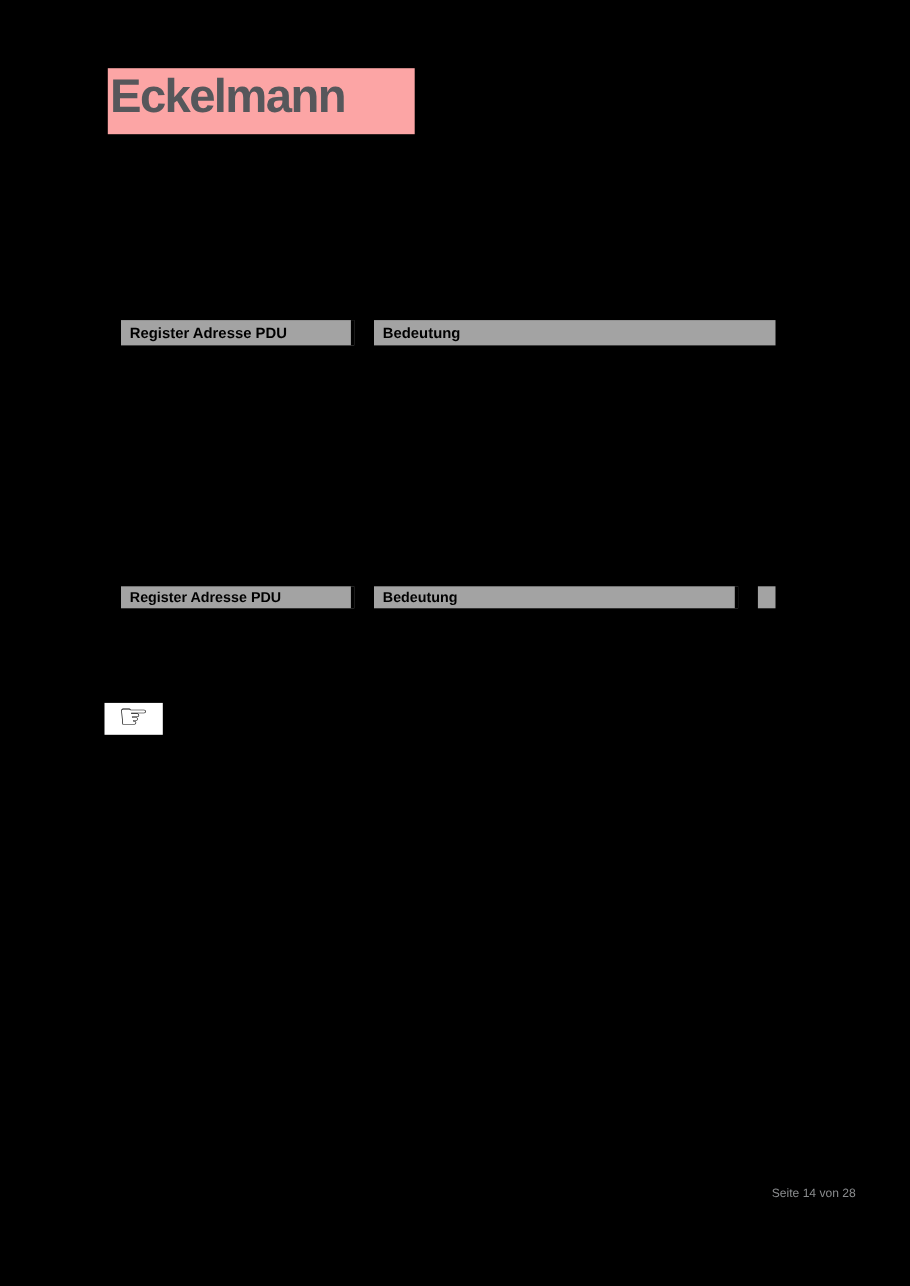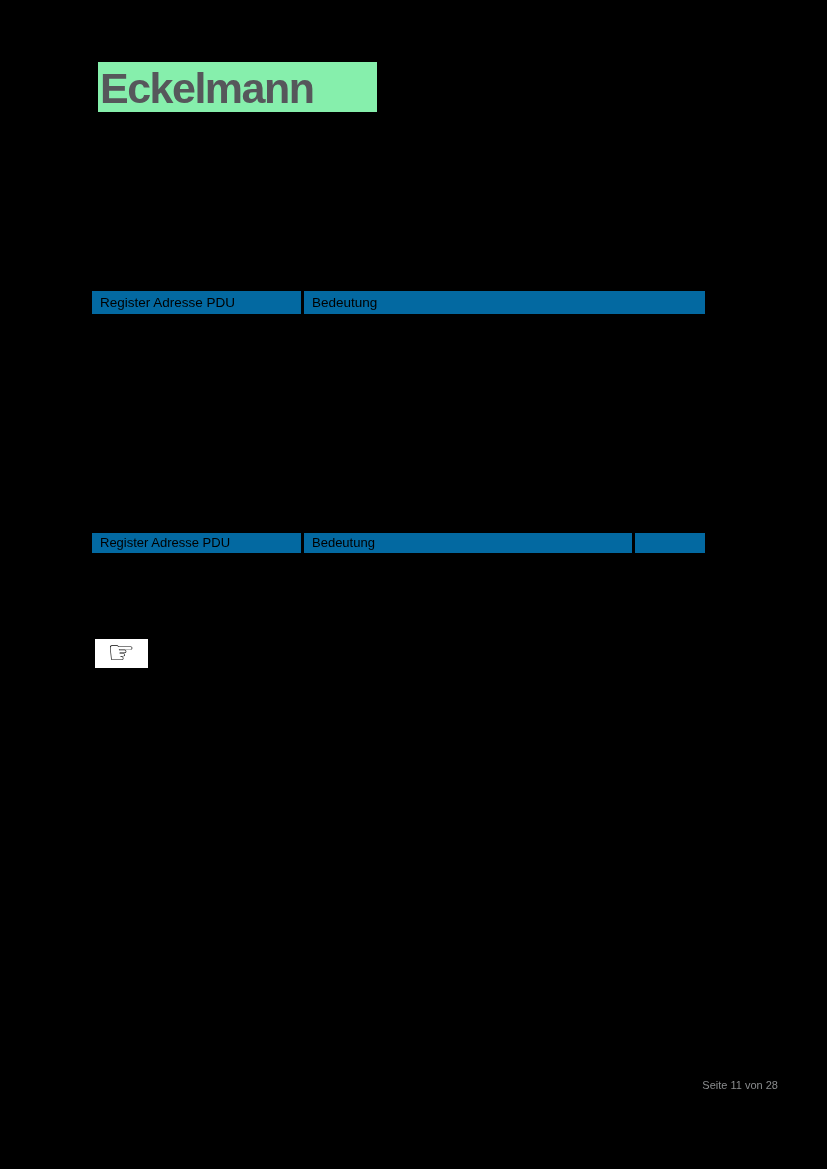--- a/index.html
+++ b/index.html
@@ -17,22 +17,22 @@
   .page {
     position: absolute;
     inset: 0;
   }
   
   .logo-box {
     position: absolute;
     left: 98px;
     top: 62px;
     width: 279px;
-    height: 50px;
-    background: #86efac;
+    height: 60px;
+    background: #fca5a5;
     overflow: hidden;
   }
   .logo-text {
     font-weight: bold;
     font-size: 43px;
     line-height: 52px;
     letter-spacing: -1.5px;
     color: #56575B;
     padding-left: 2px;
     white-space: nowrap;
@@ -48,27 +48,28 @@
   }
   
   .tbl {
     position: absolute;
     left: 92px;
     width: 613px;
     display: flex;
     box-sizing: border-box;
   }
   .tbl .cell {
-    background: #0369a1;
+    background: #a3a3a3;
     color: #000000;
-    font-weight: normal;
+    font-weight: bold;
     box-sizing: border-box;
     padding-left: 8px;
     overflow: hidden;
     white-space: nowrap;
+    margin-left: 18px;
   }
   .tbl-1 { top: 291px; height: 23px; }
   .tbl-1 .cell { font-size: 13.5px; line-height: 23px; }
   .tbl-1 .c1 { width: 212px; border-right: 3px solid #000000; }
   .tbl-1 .c2 { flex: 1; }
 
   .tbl-2 { top: 533px; height: 20px; }
   .tbl-2 .cell { font-size: 13px; line-height: 20px; }
   .tbl-2 .c1 { width: 212px; border-right: 3px solid #000000; }
   .tbl-2 .c2 { width: 331px; border-right: 3px solid #000000; }
@@ -121,15 +122,15 @@
   <div class="tbl tbl-2">
     <div class="cell c1">Register Adresse PDU</div>
     <div class="cell c2">Bedeutung</div>
     <div class="cell c3"></div>
   </div>
 
   <div class="hand-box">
     <span class="hand-glyph">☞</span>
   </div>
 
-  <div class="doc-footer">Seite 11 von 28</div>
+  <div class="doc-footer">Seite 14 von 28</div>
 
 </div>
 
 </body></html>

